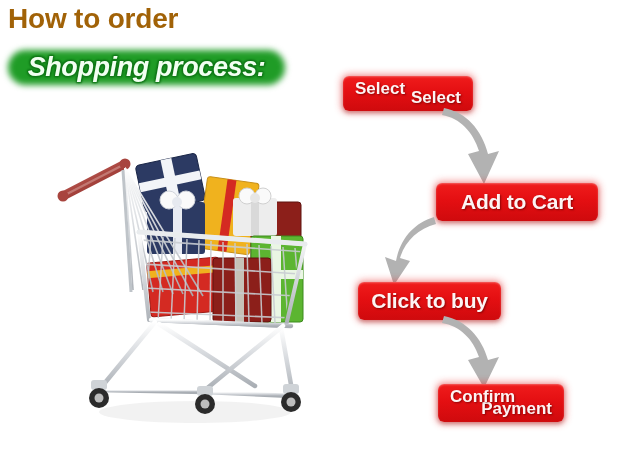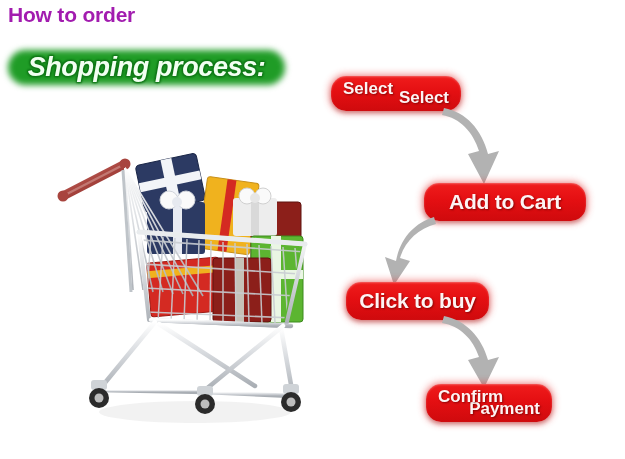--- a/index.html
+++ b/index.html
@@ -14,23 +14,23 @@
     background: #ffffff;
     overflow: hidden;
     font-family: "Liberation Sans", sans-serif;
   }
 
   
   #page-title {
     position: absolute;
     left: 8px;
     top: 3px;
-    font-size: 21px;
+    font-size: 28px;
     font-weight: bold;
-    color: #a21caf;
+    color: #a16207;
     letter-spacing: -0.2px;
     white-space: nowrap;
   }
 
   
   #green-banner {
     position: absolute;
     left: 4px;
     top: 47px;
     width: 285px;
@@ -74,27 +74,28 @@
     left: 55px;
     top: 140px;
     width: 262px;
     height: 292px;
   }
   #cart-illustration svg { display: block; }
 
   
   .flow-box {
     position: absolute;
-    border-radius: 15px;
+    border-radius: 6px;
     background: linear-gradient(180deg, #f01c1c 0%, #e40f12 45%, #cf0a0d 100%);
     box-shadow:
       0 0 7px 2px rgba(235,40,40,0.45),
       0 2px 4px rgba(90,0,0,0.35),
       inset 0 1px 2px rgba(255,255,255,0.30);
     color: #ffffff;
+    margin-left: 12px;
   }
   .flow-box .lbl {
     position: absolute;
     font-weight: bold;
     white-space: nowrap;
     text-shadow: 1px 1px 2px rgba(110,0,0,0.75);
     color: #fdf4f4;
   }
 
   

